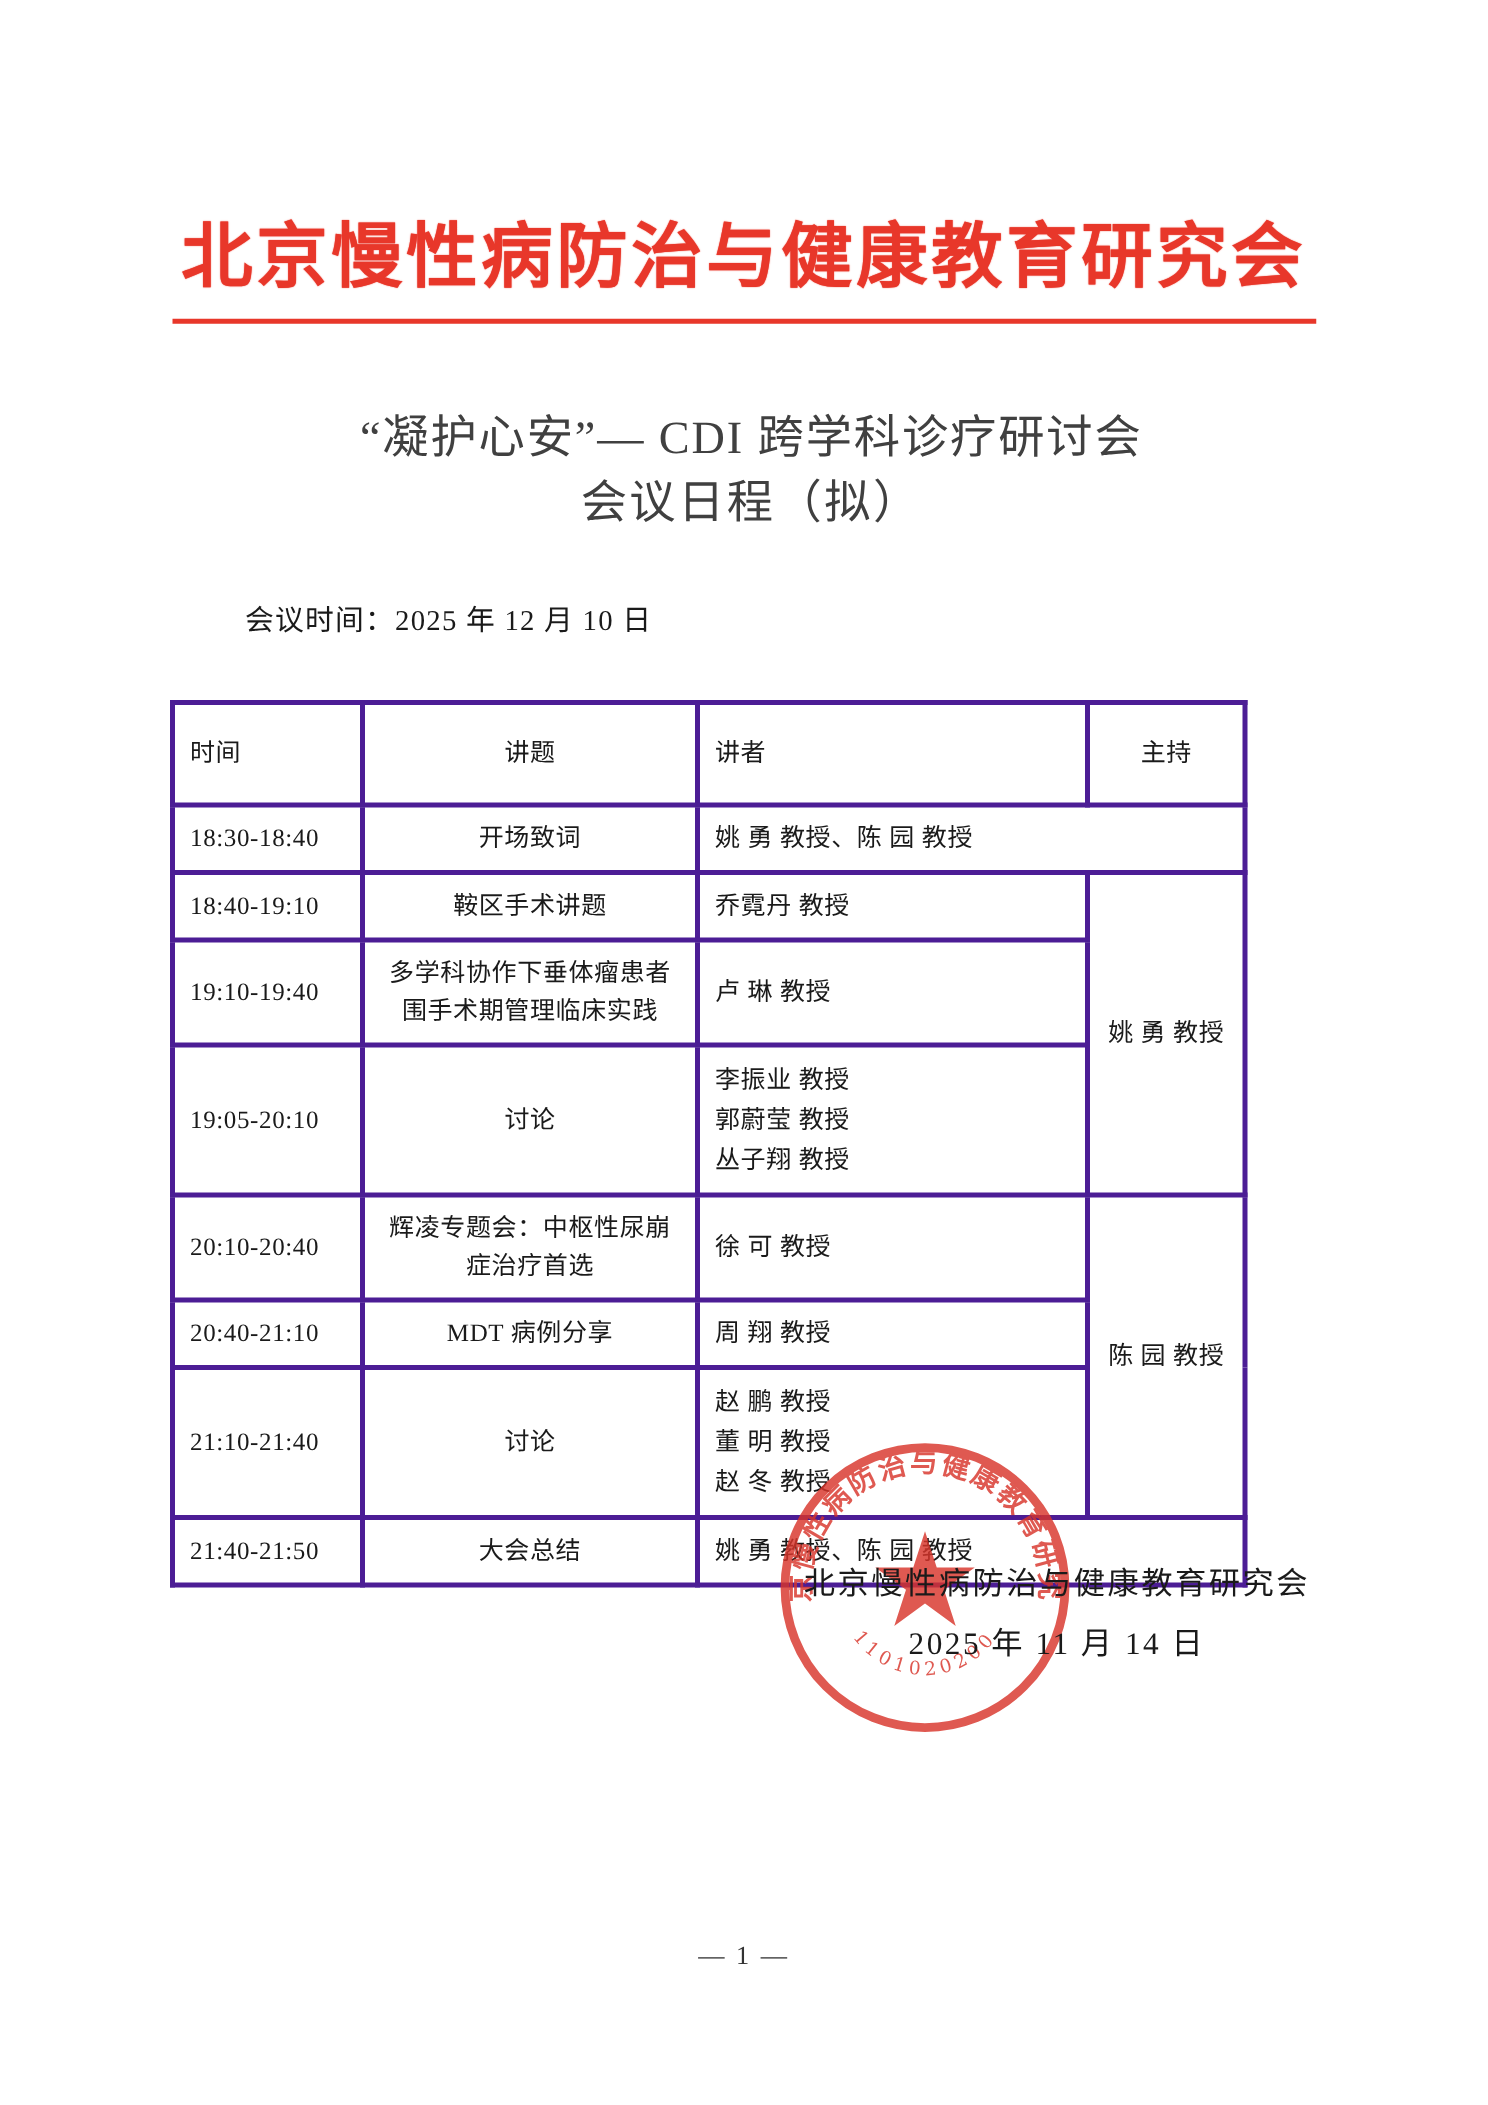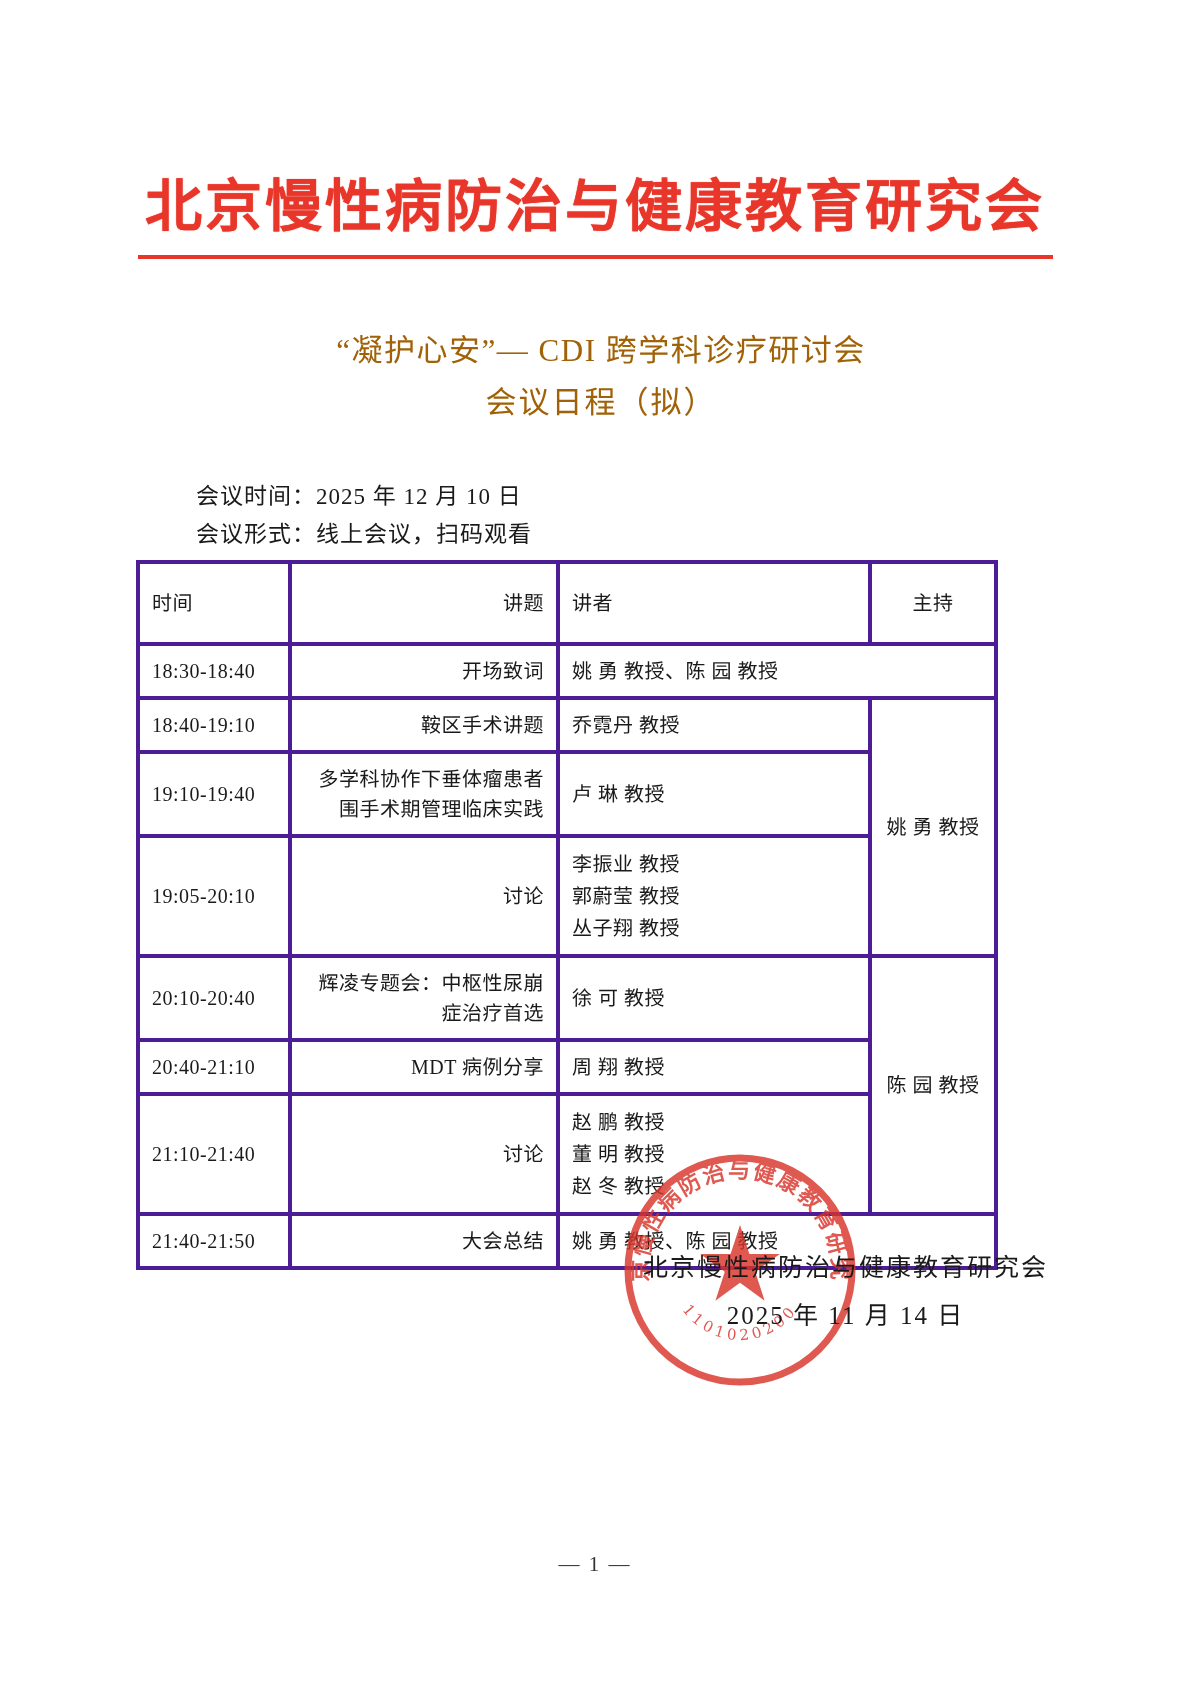--- a/index.html
+++ b/index.html
@@ -48,24 +48,24 @@
 
   
   .doc-title {
     position: absolute;
     left: 0;
     right: 0;
     top: 325px;
     text-align: center;
   }
   .doc-title .line {
-    font-size: 31px;
+    font-size: 37px;
     line-height: 52px;
     letter-spacing: 1.5px;
-    color: #a16207;
+    color: #404040;
     margin-left: 12px;
   }
   .doc-title .line.second {
     letter-spacing: 2px;
   }
 
   
   .meta {
     position: absolute;
     left: 148px;
@@ -107,21 +107,21 @@
     height: 58px;
     padding-top: 8px;
     padding-bottom: 8px;
   }
   td.time {
     font-family: "Liberation Serif", serif;
     text-align: left;
     padding-left: 14px;
     white-space: nowrap;
   }
-  td.topic { text-align: right; padding-left: 14px; }
+  td.topic { text-align: center; padding-left: 14px; }
   td.speaker { text-align: left; padding-left: 22px; }
   td.host { text-align: center; margin-left: 46px; }
   .spk-lines div { line-height: 32px; }
 
   
   .signature {
     position: absolute;
     right: 142px;
     top: 1244px;
     text-align: center;
@@ -163,21 +163,20 @@
     <div class="letterhead-rule"></div>
   </div>
 
   <div class="doc-title">
     <div class="line">“凝护心安”— CDI 跨学科诊疗研讨会</div>
     <div class="line second">会议日程（拟）</div>
   </div>
 
   <div class="meta">
     <div>会议时间：2025 年 12 月 10 日</div>
-    <div>会议形式：线上会议，扫码观看</div>
   </div>
 
   <div class="schedule-wrap">
     <table class="schedule">
       <colgroup>
         <col class="c-time">
           <col class="c-topic">
           <col class="c-spk">
           <col class="c-host">
       </colgroup>

